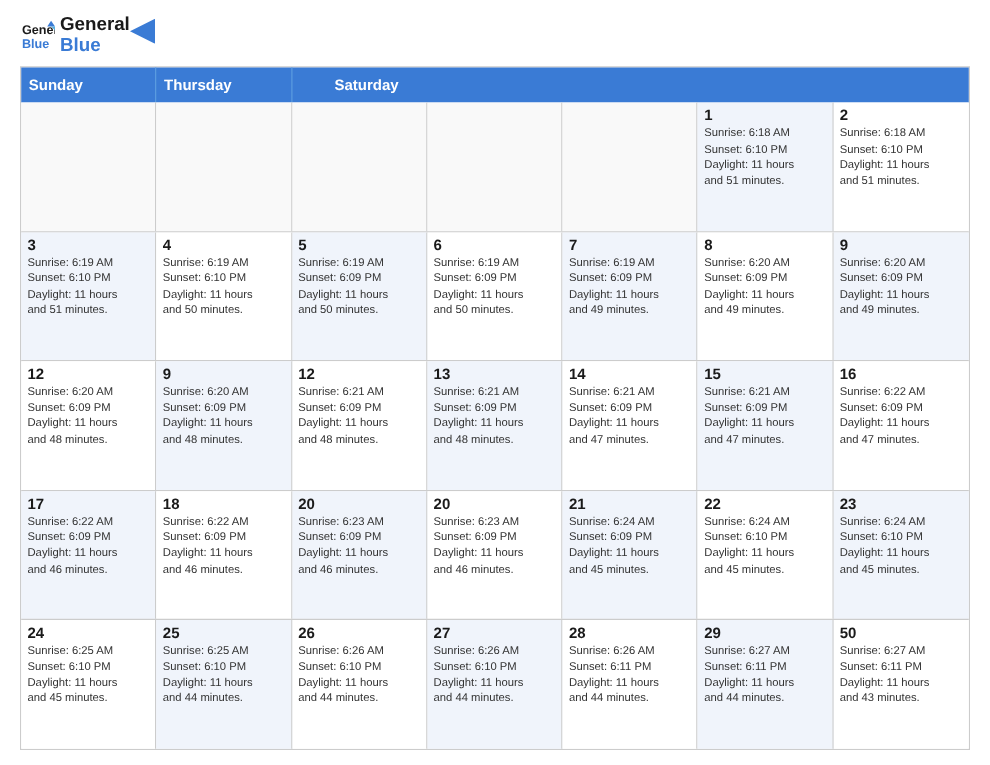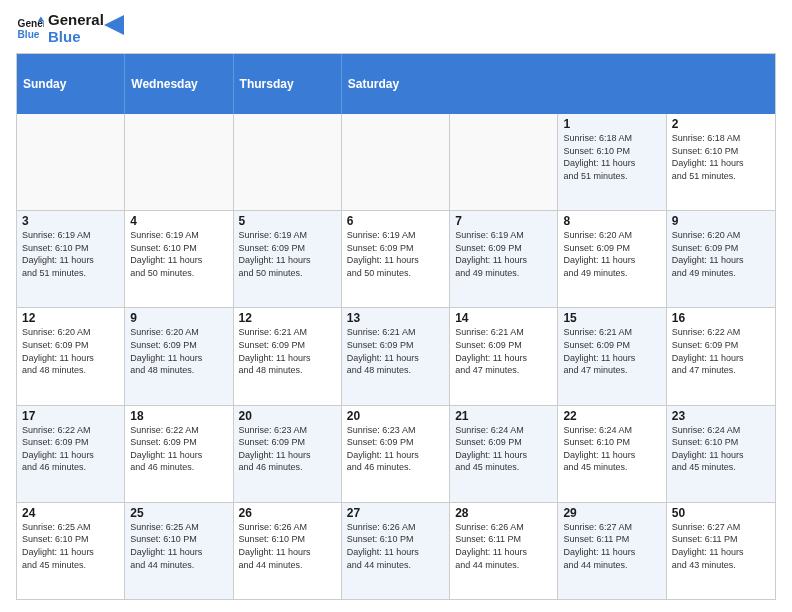--- a/index.html
+++ b/index.html
@@ -52,24 +52,24 @@
     }
     .cal-header {
       display: grid;
       grid-template-columns: repeat(7, 1fr);
       background: #3a7bd5;
     }
     .cal-header-cell {
       color: #fff;
       font-size: 12px;
       font-weight: bold;
-      padding: 23px 6px;
+      padding: 7px 6px;
       border-right: 1px solid #5a9be0;
     }
-    .cal-header-cell:last-child { border-right: none; }
+    .cal-header-cell:last-child { border-right: none; margin-left: 28px; }
     .cal-body {
       flex: 1;
       display: flex;
       flex-direction: column;
     }
     .cal-row {
       display: grid;
       grid-template-columns: repeat(7, 1fr);
       flex: 1;
       border-top: 1px solid #ccc;
@@ -122,21 +122,20 @@
     </div>
     <div class="title-block">
       <div class="month-title"></div>
       <div class="location"></div>
     </div>
   </div>
 
   <div class="calendar">
     <div class="cal-header">
     <div class="cal-header-cell">Sunday</div>
-        <div class="cal-header-cell">Wednesday</div>
         <div class="cal-header-cell">Thursday</div>
         <div class="cal-header-cell">Saturday</div>
       </div>
     <div class="cal-body">
     <div class="cal-row">
           <div class="cal-cell empty"></div>
           <div class="cal-cell empty"></div>
           <div class="cal-cell empty"></div>
           <div class="cal-cell empty"></div>
           <div class="cal-cell empty"></div>

